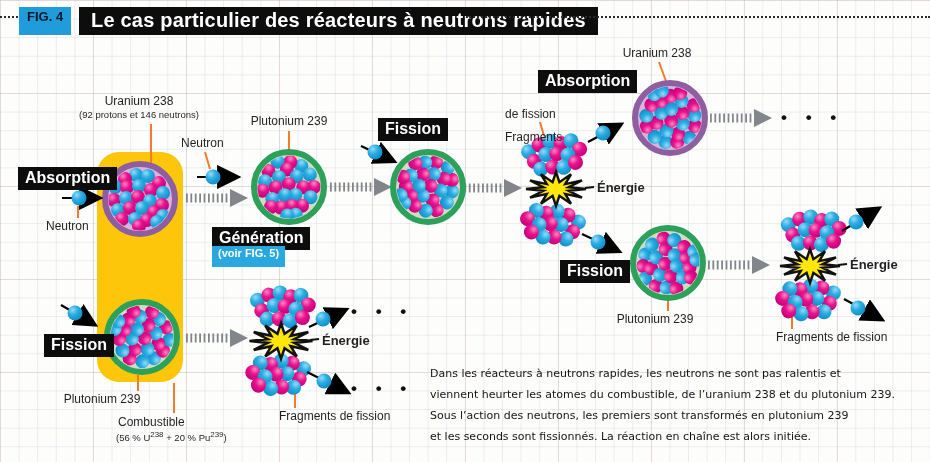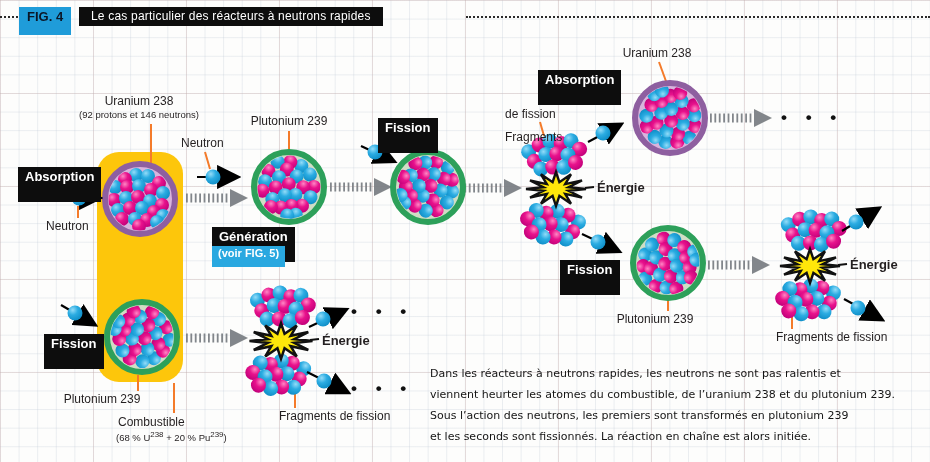--- a/index.html
+++ b/index.html
@@ -11,29 +11,29 @@
       linear-gradient(to right, rgba(205,170,165,.30) 1px, transparent 1px),
       linear-gradient(to bottom, rgba(205,170,165,.30) 1px, transparent 1px),
       linear-gradient(to right, rgba(190,200,212,.30) 1px, transparent 1px),
       linear-gradient(to bottom, rgba(190,200,212,.30) 1px, transparent 1px);
     background-size:93px 93px,93px 93px,18.6px 18.6px,18.6px 18.6px;
   }
   .lbl{position:absolute;font-size:12px;line-height:13px;white-space:nowrap;}
   .cx{transform:translateX(-50%);}
   .small{font-size:9.5px;line-height:10.5px;}
   .bold{font-weight:bold;font-size:13px;}
-  .box{position:absolute;background:#0d0d0d;color:#fff;font-size:13px;font-weight:600;
-       padding:2px 7px 18px;white-space:nowrap;}
+  .box{position:absolute;background:#0d0d0d;color:#fff;font-size:16px;font-weight:600;
+       padding:2px 7px 3px;white-space:nowrap;}
   .cyanbox{position:absolute;background:#29a8e0;color:#fff;font-size:11px;font-weight:600;
        padding:1px 6px 8px;white-space:nowrap;}
   .dotline{position:absolute;border-top:2px dotted #2a2a2a;height:0;}
   .figbadge{position:absolute;left:19px;top:7px;background:#1f9cd9;color:#0b1626;
        font-size:13px;font-weight:bold;padding:2px 8px 11px;}
   .titlebar{position:absolute;left:79px;top:7px;background:#0d0d0d;color:#fff;
-       font-size:12px;font-weight:normal;padding:2px 12px 3px;letter-spacing:.2px;}
+       font-size:20px;font-weight:bold;padding:2px 12px 3px;letter-spacing:.2px;}
   .dots{position:absolute;font-size:17px;font-weight:bold;letter-spacing:7px;color:#111;}
   .note{position:absolute;left:430px;top:363px;width:500px;
         font-family:cursive,"DejaVu Sans",sans-serif;font-size:11px;
         line-height:21px;color:#141414;}
   .note div{white-space:nowrap;}
   svg{position:absolute;left:0;top:0;}
 </style>
 </head>
 <body>
 
@@ -215,21 +215,21 @@
 
   <div class="lbl cx" style="left:139px;top:95px;">Uranium 238</div>
   <div class="lbl cx small" style="left:139px;top:110px;">(92 protons et 146 neutrons)</div>
   <div class="box" style="left:18px;top:167px;">Absorption</div>
   <div class="lbl" style="left:46px;top:220px;">Neutron</div>
   <div class="lbl" style="left:181px;top:137px;">Neutron</div>
   <div class="box" style="left:44px;top:334px;">Fission</div>
   <div class="lbl cx" style="left:102px;top:393px;">Plutonium 239</div>
   <div class="lbl" style="left:118px;top:416px;">Combustible</div>
   <div class="lbl small" style="left:116px;top:430px;">
-    <span>(68 % U</span><sup>238</sup><span> + 20 % Pu</span><sup>239</sup><span>)</span>
+    <span>(56 % U</span><sup>238</sup><span> + 20 % Pu</span><sup>239</sup><span>)</span>
   </div>
 
   <div class="lbl cx" style="left:289px;top:115px;">Plutonium 239</div>
   <div class="box" style="left:212px;top:227px;">Génération</div>
   <div class="cyanbox" style="left:212px;top:246px;">(voir FIG. 5)</div>
 
   <div class="box" style="left:378px;top:118px;">Fission</div>
   <div class="lbl" style="left:505px;top:95px;margin-top:36px;">Fragments</div>
   <div class="lbl" style="left:505px;top:108px;">de fission</div>
   <div class="lbl bold" style="left:597px;top:181px;">Énergie</div>

